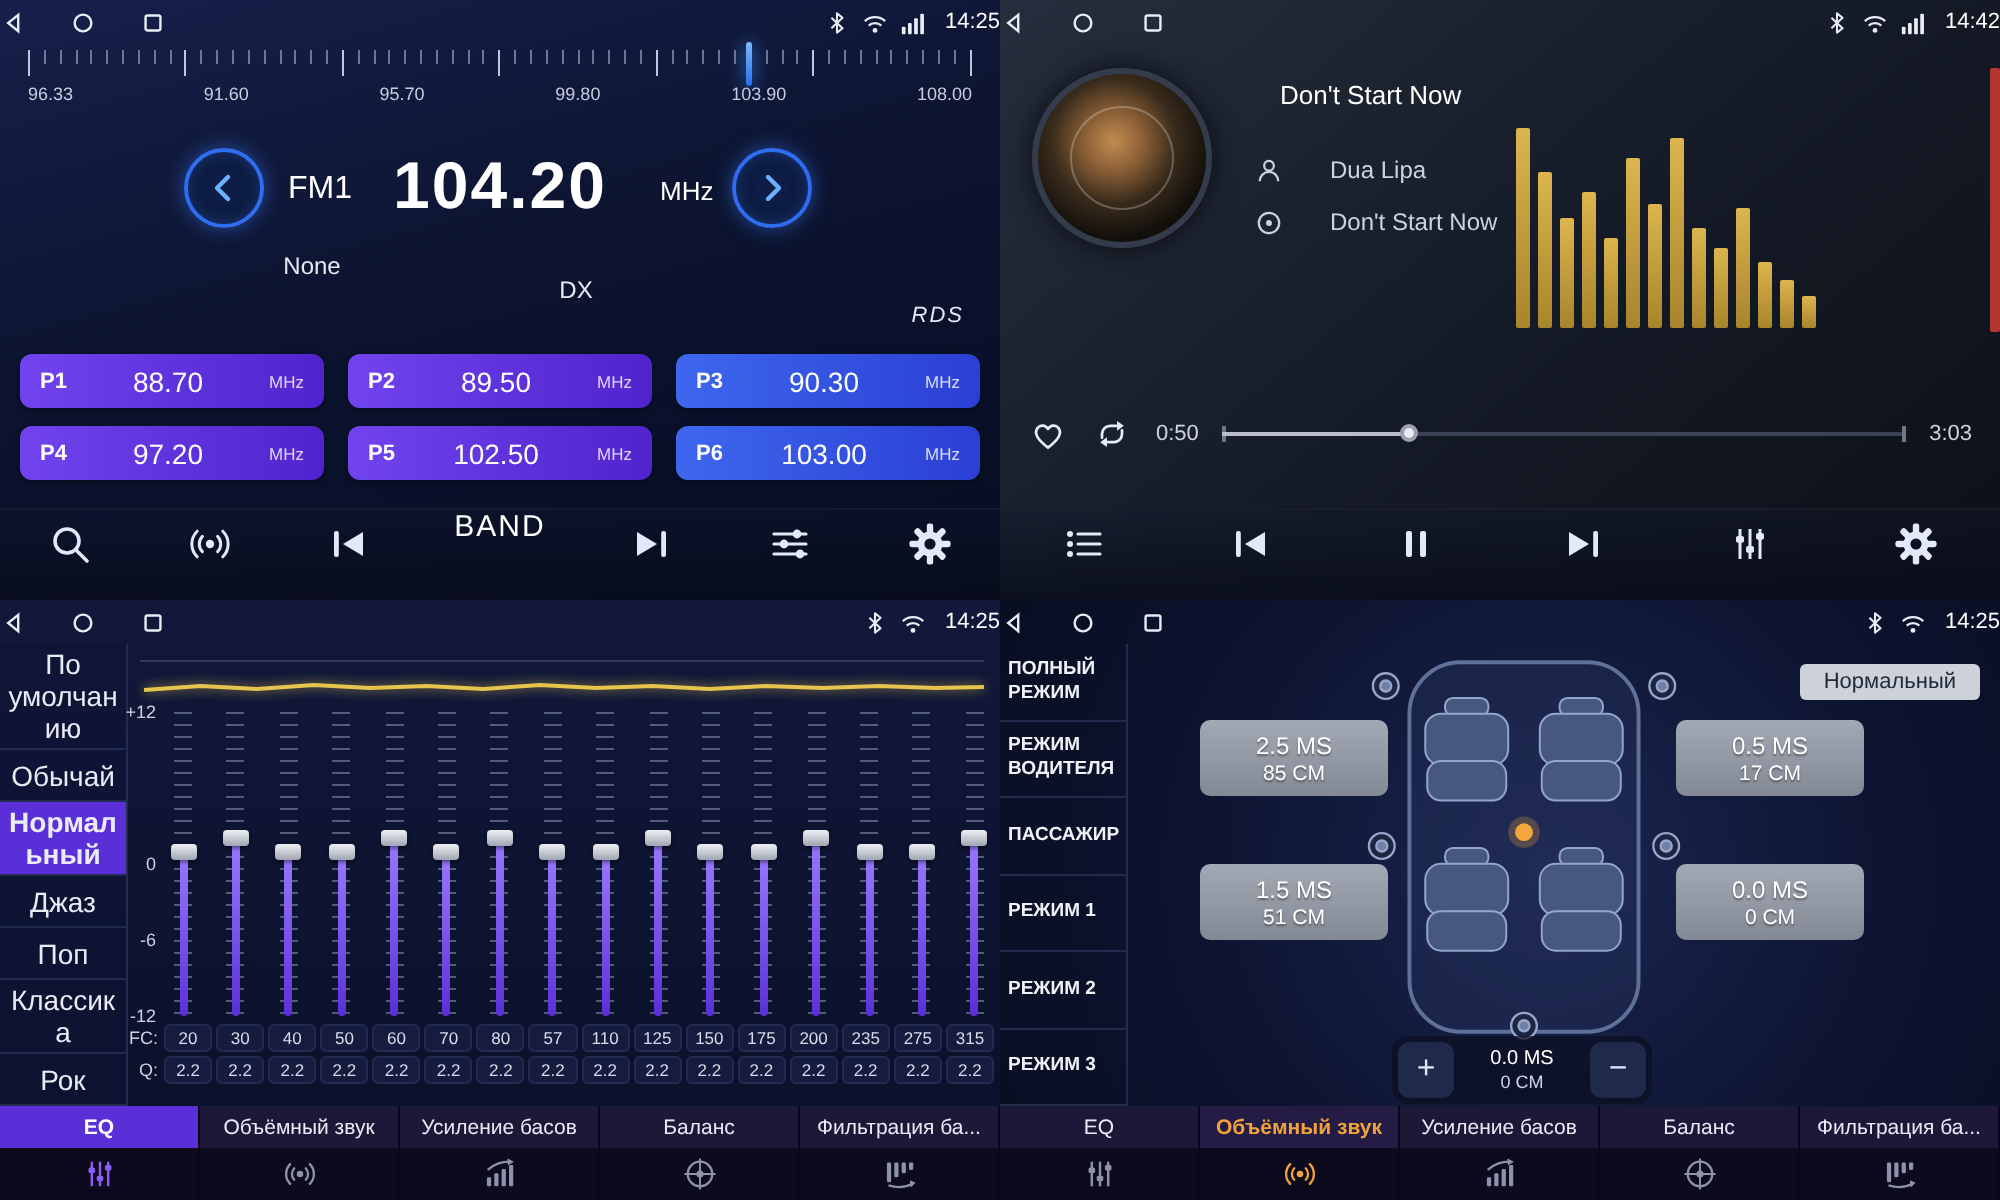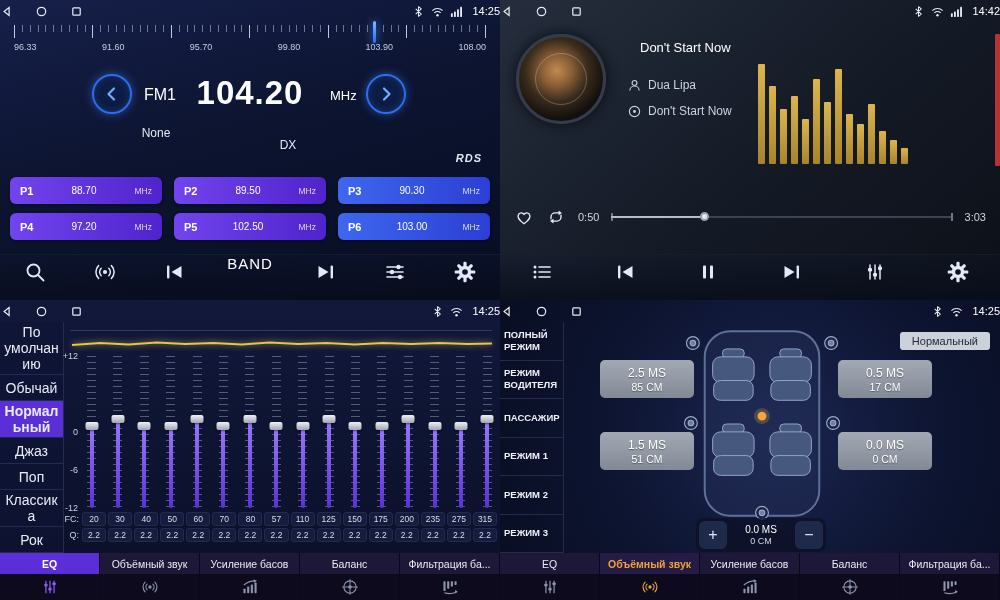--- a/index.html
+++ b/index.html
@@ -36,32 +36,32 @@
 .radio-main{position:absolute;top:64px;left:0;right:0;height:80px}
 .round-btn{position:absolute;width:40px;height:40px;border-radius:50%;border:2px solid #2e6cf0;background:radial-gradient(circle,#0d1d45 30%,#0a1535 75%);box-shadow:0 0 10px rgba(60,130,255,.5),inset 0 0 8px rgba(60,130,255,.35);display:flex;align-items:center;justify-content:center;cursor:pointer}
 .round-btn svg{width:20px;height:20px}
 .round-btn.prev{left:92px;top:10px}
 .round-btn.next{left:366px;top:10px}
 .band-name{position:absolute;left:144px;top:22px;font-size:16px;color:#fff}
 .freq-big{position:absolute;left:185px;width:130px;top:10px;text-align:center;font-size:33px;font-weight:700;color:#fff;letter-spacing:1px}
 .freq-unit{position:absolute;left:330px;top:24px;font-size:13px;color:#fff}
 .sub-none{position:absolute;left:120px;width:72px;top:62px;text-align:center;font-size:12px;color:#e5e9f2}
 .sub-dx{position:absolute;left:252px;width:72px;top:74px;text-align:center;font-size:12px;color:#e5e9f2}
-.rds{position:absolute;right:18px;top:88px;font-size:11px;font-weight:700;font-style:italic;letter-spacing:1px;color:#e3e8f5}
+.rds{position:absolute;right:18px;top:88px;font-size:11px;font-weight:400;font-style:italic;letter-spacing:1px;color:#e3e8f5}
 .preset-grid{position:absolute;top:177px;left:10px;right:10px;display:grid;grid-template-columns:1fr 1fr 1fr;grid-auto-rows:27px;gap:9px 12px}
 .preset-chip{display:flex;align-items:center;padding:0 10px;border-radius:6px;background:linear-gradient(90deg,#7144ee,#4f24cc);box-shadow:0 1px 3px rgba(0,0,0,.4);cursor:pointer}
 .preset-chip.blue{background:linear-gradient(90deg,#3e67ee,#2b3fd4)}
 .p-id{font-size:11px;font-weight:700;color:#fff}
-.p-freq{flex:1;text-align:center;font-size:10px;color:#fff}
+.p-freq{flex:1;text-align:center;font-size:14px;color:#fff}
 .p-unit{font-size:8.5px;color:rgba(255,255,255,.8)}
 
 .album-art{position:absolute;left:16px;top:34px;width:90px;height:90px;border-radius:50%;border:3px solid #343c4c;background:radial-gradient(circle at 45% 40%,#c28b50 0%,#8a5f35 22%,#3a2c1c 45%,#14100c 70%,#0a0806 100%);box-shadow:0 0 14px rgba(0,0,0,.7)}
 .album-art::after{content:"";position:absolute;inset:16px;border-radius:50%;border:1px solid rgba(255,255,255,.25)}
 .track-title{position:absolute;left:140px;top:40px;font-size:13px;color:#fff}
-.meta-row{position:absolute;left:128px;display:flex;align-items:center;gap:7px;font-size:12px;color:#ccd2de}
+.meta-row{position:absolute;left:128px;display:flex;align-items:center;gap:24px;font-size:12px;color:#ccd2de}
 .meta-row svg{width:13px;height:13px;color:#ccd2de}
 .artist-row{top:78px}
 .album-row{top:104px}
 .spectrum{position:absolute;left:258px;top:64px;width:152px;height:100px;display:flex;align-items:flex-end;gap:4px}
 .sp-bar{display:block;width:7px;background:linear-gradient(180deg,#dcb54e,#a8842c);border-radius:1px}
 .red-strip{position:absolute;right:0;top:34px;width:5px;height:132px;background:#b23530;border-radius:1px}
 .progress-row{position:absolute;left:14px;right:14px;top:206px;height:22px;display:flex;align-items:center;gap:12px}
 .ctl-ic{display:flex;color:#e8ecf5;cursor:pointer}
 .ctl-ic svg{width:20px;height:20px}
 .time-text{font-size:11px;color:#cfd4de}

